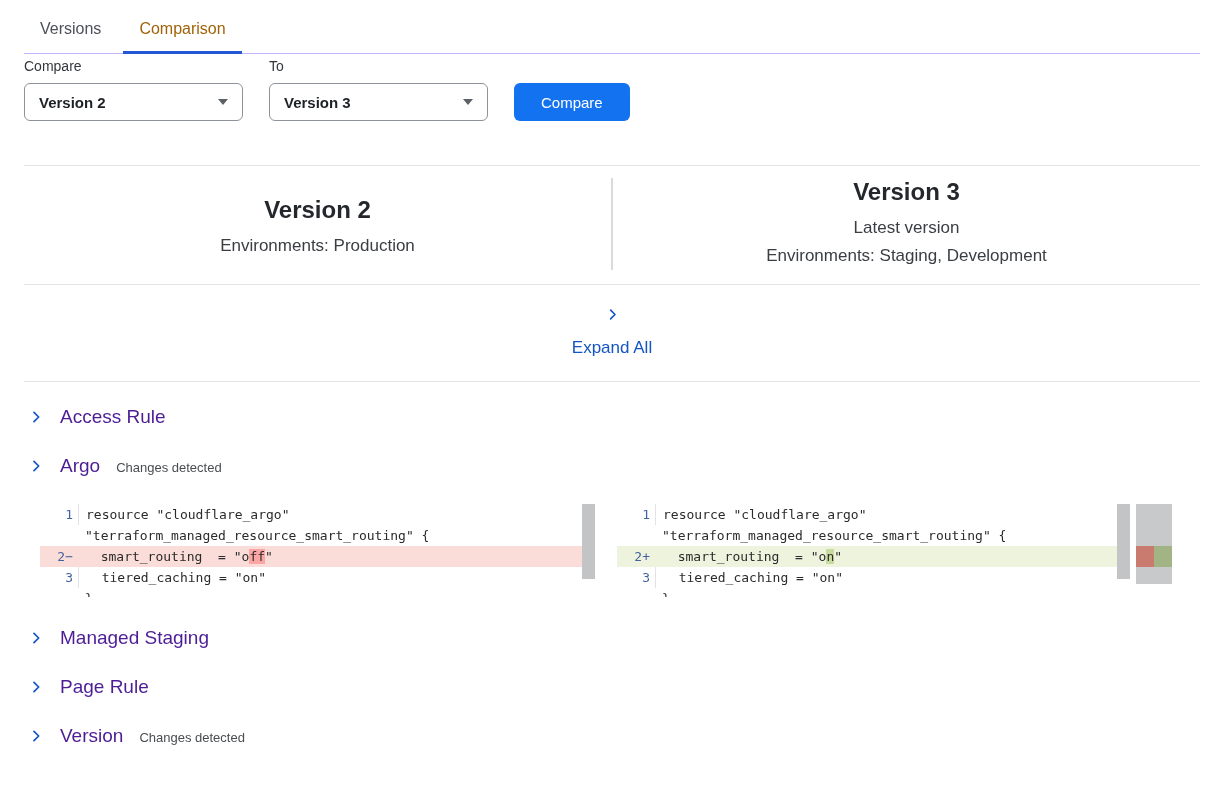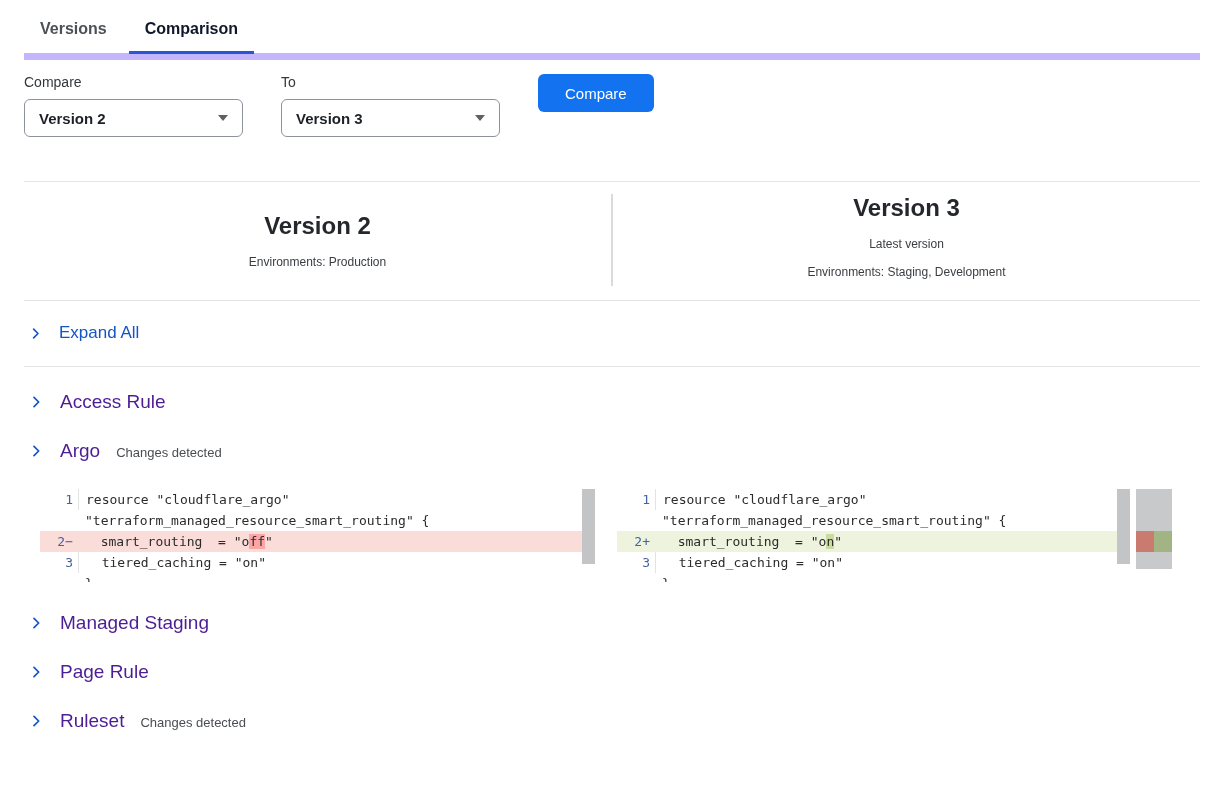--- a/index.html
+++ b/index.html
@@ -10,41 +10,41 @@
     position: relative;
     overflow: hidden;
   }
 
   
   .tabbar {
     margin: 0 24px;
     padding-top: 12px;
     display: flex;
     gap: 6px;
-    border-bottom: 7px solid #c4b5fd;
-    font-weight: bold;
+    border-bottom: 1px solid #c4b5fd;
   }
   .tab {
     padding: 8px 16px 13px;
     font-size: 16px;
     color: #4c5157;
     cursor: pointer;
     border-bottom: 3px solid transparent;
     margin-bottom: -1px;
   }
   .tab.active {
-    color: #0f172a;
+    color: #a16207;
     border-bottom-color: #2457d3;
   }
 
   
   .form-row {
     display: flex;
-    gap: 38px;
-    margin: 14px 24px 0;
+    align-items: flex-end;
+    gap: 26px;
+    margin: 4px 24px 0;
   }
   .field-label {
     font-size: 14px;
     color: #33373c;
     margin-bottom: 9px;
   }
   .select-box {
     width: 219px;
     height: 38px;
     border: 1px solid #8e939a;
@@ -93,34 +93,35 @@
   .vh-col { flex: 1; text-align: center; }
   .vh-col.left { padding-top: 18px; }
   .vh-divider { width: 2px; background: #d9dadc; margin: 0; }
   .vh-title {
     font-size: 24px;
     font-weight: bold;
     color: #24272b;
     margin-bottom: 8px;
   }
   .vh-sub {
-    font-size: 12px;
+    font-size: 17px;
     color: #3a3e43;
     line-height: 28px;
   }
 
   
   .expand-all-row {
     margin: 0 24px;
     padding: 22px 4px 23px;
     border-bottom: 1px solid #e3e4e6;
     display: flex;
     align-items: center;
     gap: 16px;
     cursor: pointer;
+    flex-direction: column;
   }
   .expand-all-label { font-size: 17px; color: #1455c4; }
 
   
   .sections { margin: 24px 24px 0; }
   .section-row {
     display: flex;
     align-items: center;
     gap: 16px;
     padding: 0 4px;
@@ -276,16 +277,16 @@
     <div class="section-row">
       <svg width="16" height="16" viewBox="0 0 24 24" fill="none" stroke="#1455c4" stroke-width="2.6" stroke-linecap="round" stroke-linejoin="round" class="chev">
         <polyline points="9 5 16 12 9 19"></polyline>
       </svg>
       <span class="section-label">Page Rule</span>
     </div>
     <div class="section-row">
       <svg width="16" height="16" viewBox="0 0 24 24" fill="none" stroke="#1455c4" stroke-width="2.6" stroke-linecap="round" stroke-linejoin="round" class="chev">
         <polyline points="9 5 16 12 9 19"></polyline>
       </svg>
-      <span class="section-label">Ruleset</span>
+      <span class="section-label">Version</span>
       <span class="section-badge">Changes detected</span>
     </div>
   </div>
 
 </body></html>

